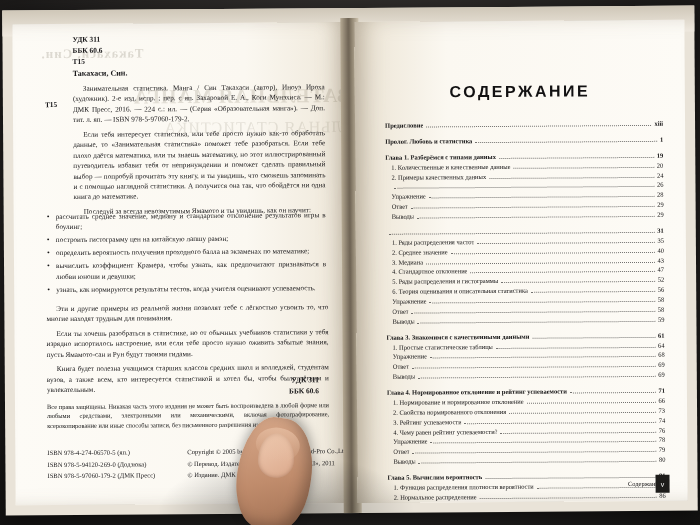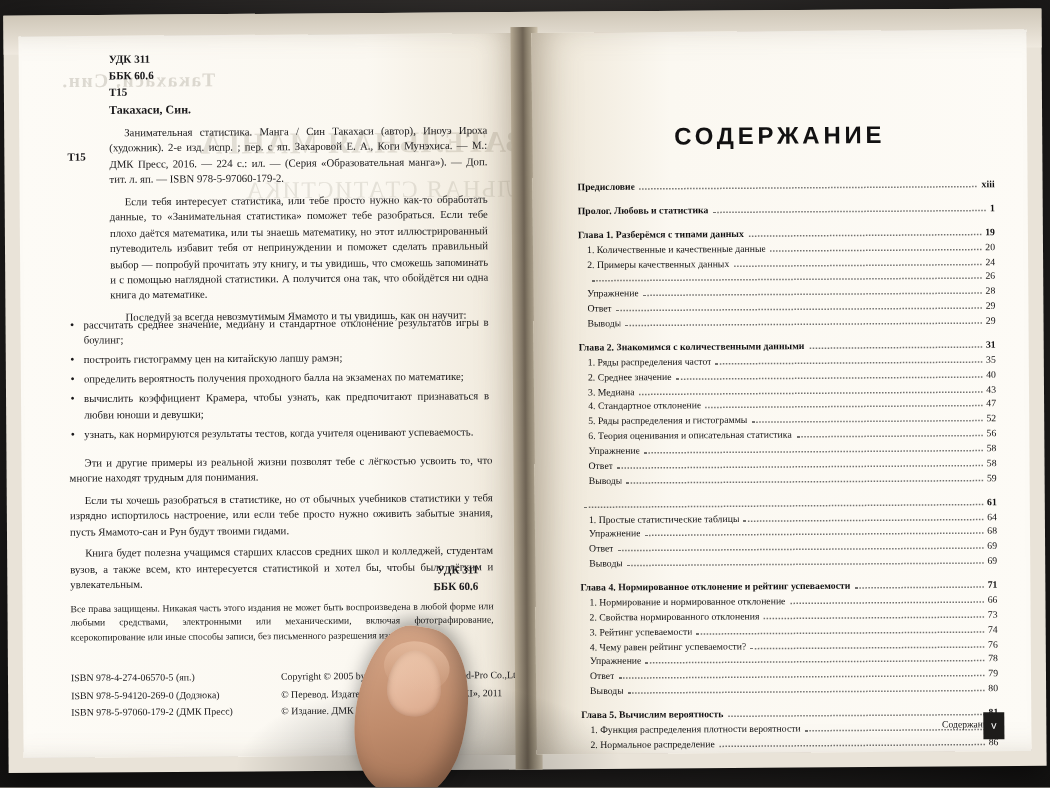--- a/index.html
+++ b/index.html
@@ -240,21 +240,20 @@
               <span class="dots"></span>
               <span class="pg">29</span>
             </div>
             <div class="row sub">
               <span class="lbl">Выводы</span>
               <span class="dots"></span>
               <span class="pg">29</span>
             </div>
             <div class="gap"></div>
             <div class="row h">
-              <span class="lbl">Глава 2. Знакомимся с количественными данными</span>
               <span class="dots"></span>
               <span class="pg">31</span>
             </div>
             <div class="row sub">
               <span class="lbl">1. Ряды распределения частот</span>
               <span class="dots"></span>
               <span class="pg">35</span>
             </div>
             <div class="row sub">
               <span class="lbl">2. Среднее значение</span>
@@ -291,20 +290,21 @@
               <span class="dots"></span>
               <span class="pg">58</span>
             </div>
             <div class="row sub">
               <span class="lbl">Выводы</span>
               <span class="dots"></span>
               <span class="pg">59</span>
             </div>
             <div class="gap"></div>
             <div class="row h">
+              <span class="lbl">Глава 3. Знакомимся с качественными данными</span>
               <span class="dots"></span>
               <span class="pg">61</span>
             </div>
             <div class="row sub">
               <span class="lbl">1. Простые статистические таблицы</span>
               <span class="dots"></span>
               <span class="pg">64</span>
             </div>
             <div class="row sub">
               <span class="lbl">Упражнение</span>

